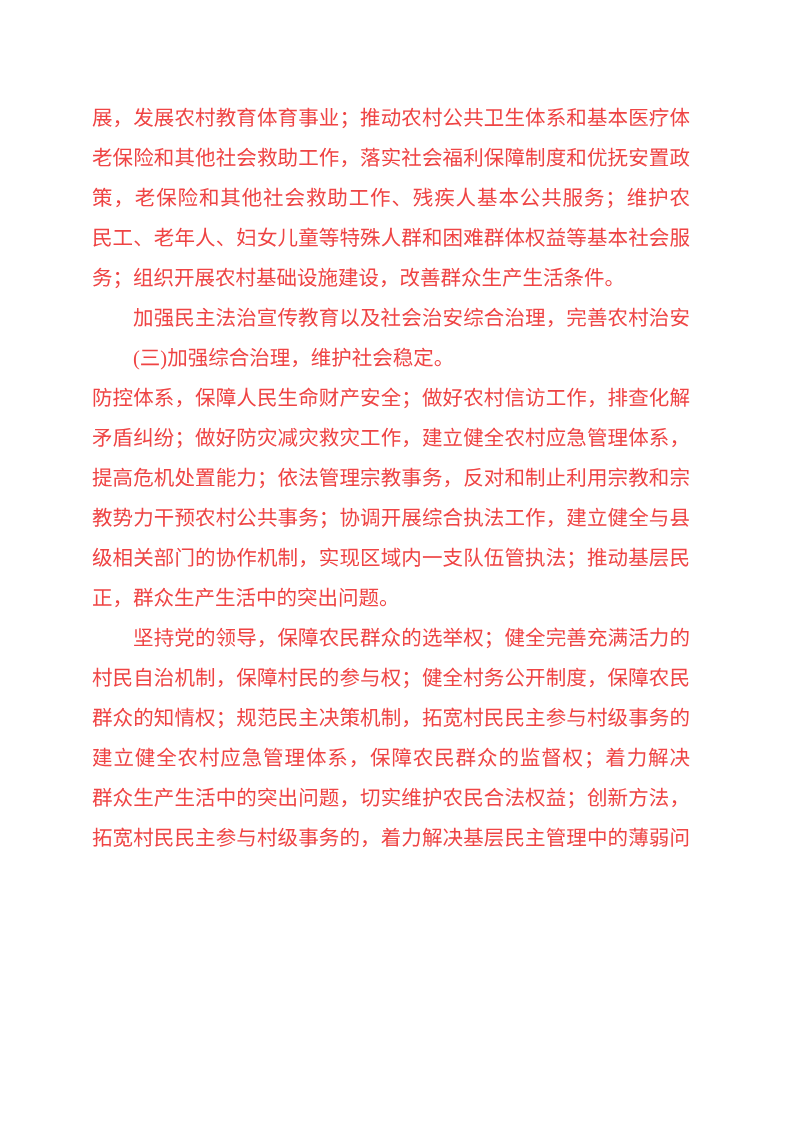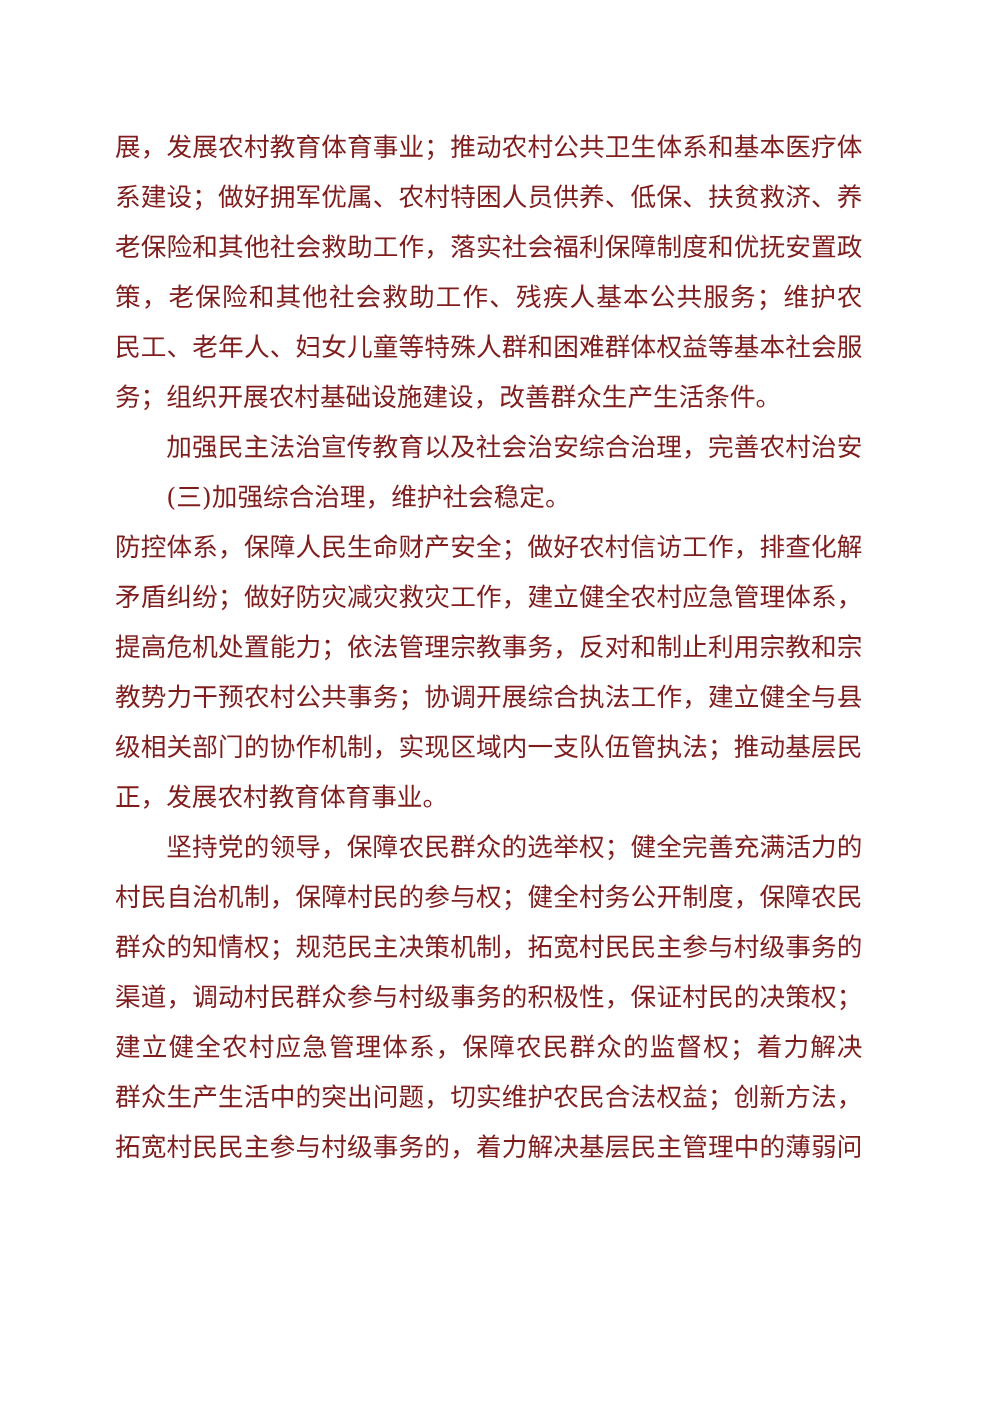--- a/index.html
+++ b/index.html
@@ -34,45 +34,44 @@
     overflow: hidden;
     white-space: normal;
   }
   .align-justify {
     text-align: justify;
     text-align-last: justify;
   }
   .align-left {
     text-align: left;
     text-align-last: left;
+    font-family: Liberation Serif, serif;
   }
   .indented {
     text-indent: 41px;
   }
 </style>
 </head>
 <body>
 
 <div class="page" style="background: rgb(255, 255, 255);">
-  <div class="text-block" style="color: #7f1d1d;">
+  <div class="text-block" style="color: #ef4444;">
       <div class="line align-justify">展，发展农村教育体育事业；推动农村公共卫生体系和基本医疗体</div>
-      <div class="line align-justify">系建设；做好拥军优属、农村特困人员供养、低保、扶贫救济、养</div>
       <div class="line align-justify">老保险和其他社会救助工作，落实社会福利保障制度和优抚安置政</div>
       <div class="line align-justify">策，老保险和其他社会救助工作、残疾人基本公共服务；维护农</div>
       <div class="line align-justify">民工、老年人、妇女儿童等特殊人群和困难群体权益等基本社会服</div>
       <div class="line align-left">务；组织开展农村基础设施建设，改善群众生产生活条件。</div>
       <div class="line align-justify indented">加强民主法治宣传教育以及社会治安综合治理，完善农村治安</div>
       <div class="line align-left indented">(三)加强综合治理，维护社会稳定。</div>
       <div class="line align-justify">防控体系，保障人民生命财产安全；做好农村信访工作，排查化解</div>
       <div class="line align-justify">矛盾纠纷；做好防灾减灾救灾工作，建立健全农村应急管理体系，</div>
       <div class="line align-justify">提高危机处置能力；依法管理宗教事务，反对和制止利用宗教和宗</div>
       <div class="line align-justify">教势力干预农村公共事务；协调开展综合执法工作，建立健全与县</div>
       <div class="line align-justify">级相关部门的协作机制，实现区域内一支队伍管执法；推动基层民主</div>
-      <div class="line align-left">正，发展农村教育体育事业。</div>
+      <div class="line align-left">正，群众生产生活中的突出问题。</div>
       <div class="line align-justify indented">坚持党的领导，保障农民群众的选举权；健全完善充满活力的</div>
       <div class="line align-justify">村民自治机制，保障村民的参与权；健全村务公开制度，保障农民</div>
       <div class="line align-justify">群众的知情权；规范民主决策机制，拓宽村民民主参与村级事务的</div>
-      <div class="line align-justify">渠道，调动村民群众参与村级事务的积极性，保证村民的决策权；</div>
       <div class="line align-justify">建立健全农村应急管理体系，保障农民群众的监督权；着力解决</div>
       <div class="line align-justify">群众生产生活中的突出问题，切实维护农民合法权益；创新方法，</div>
       <div class="line align-justify">拓宽村民民主参与村级事务的，着力解决基层民主管理中的薄弱问</div>
     </div>
 </div>
 
 </body></html>

